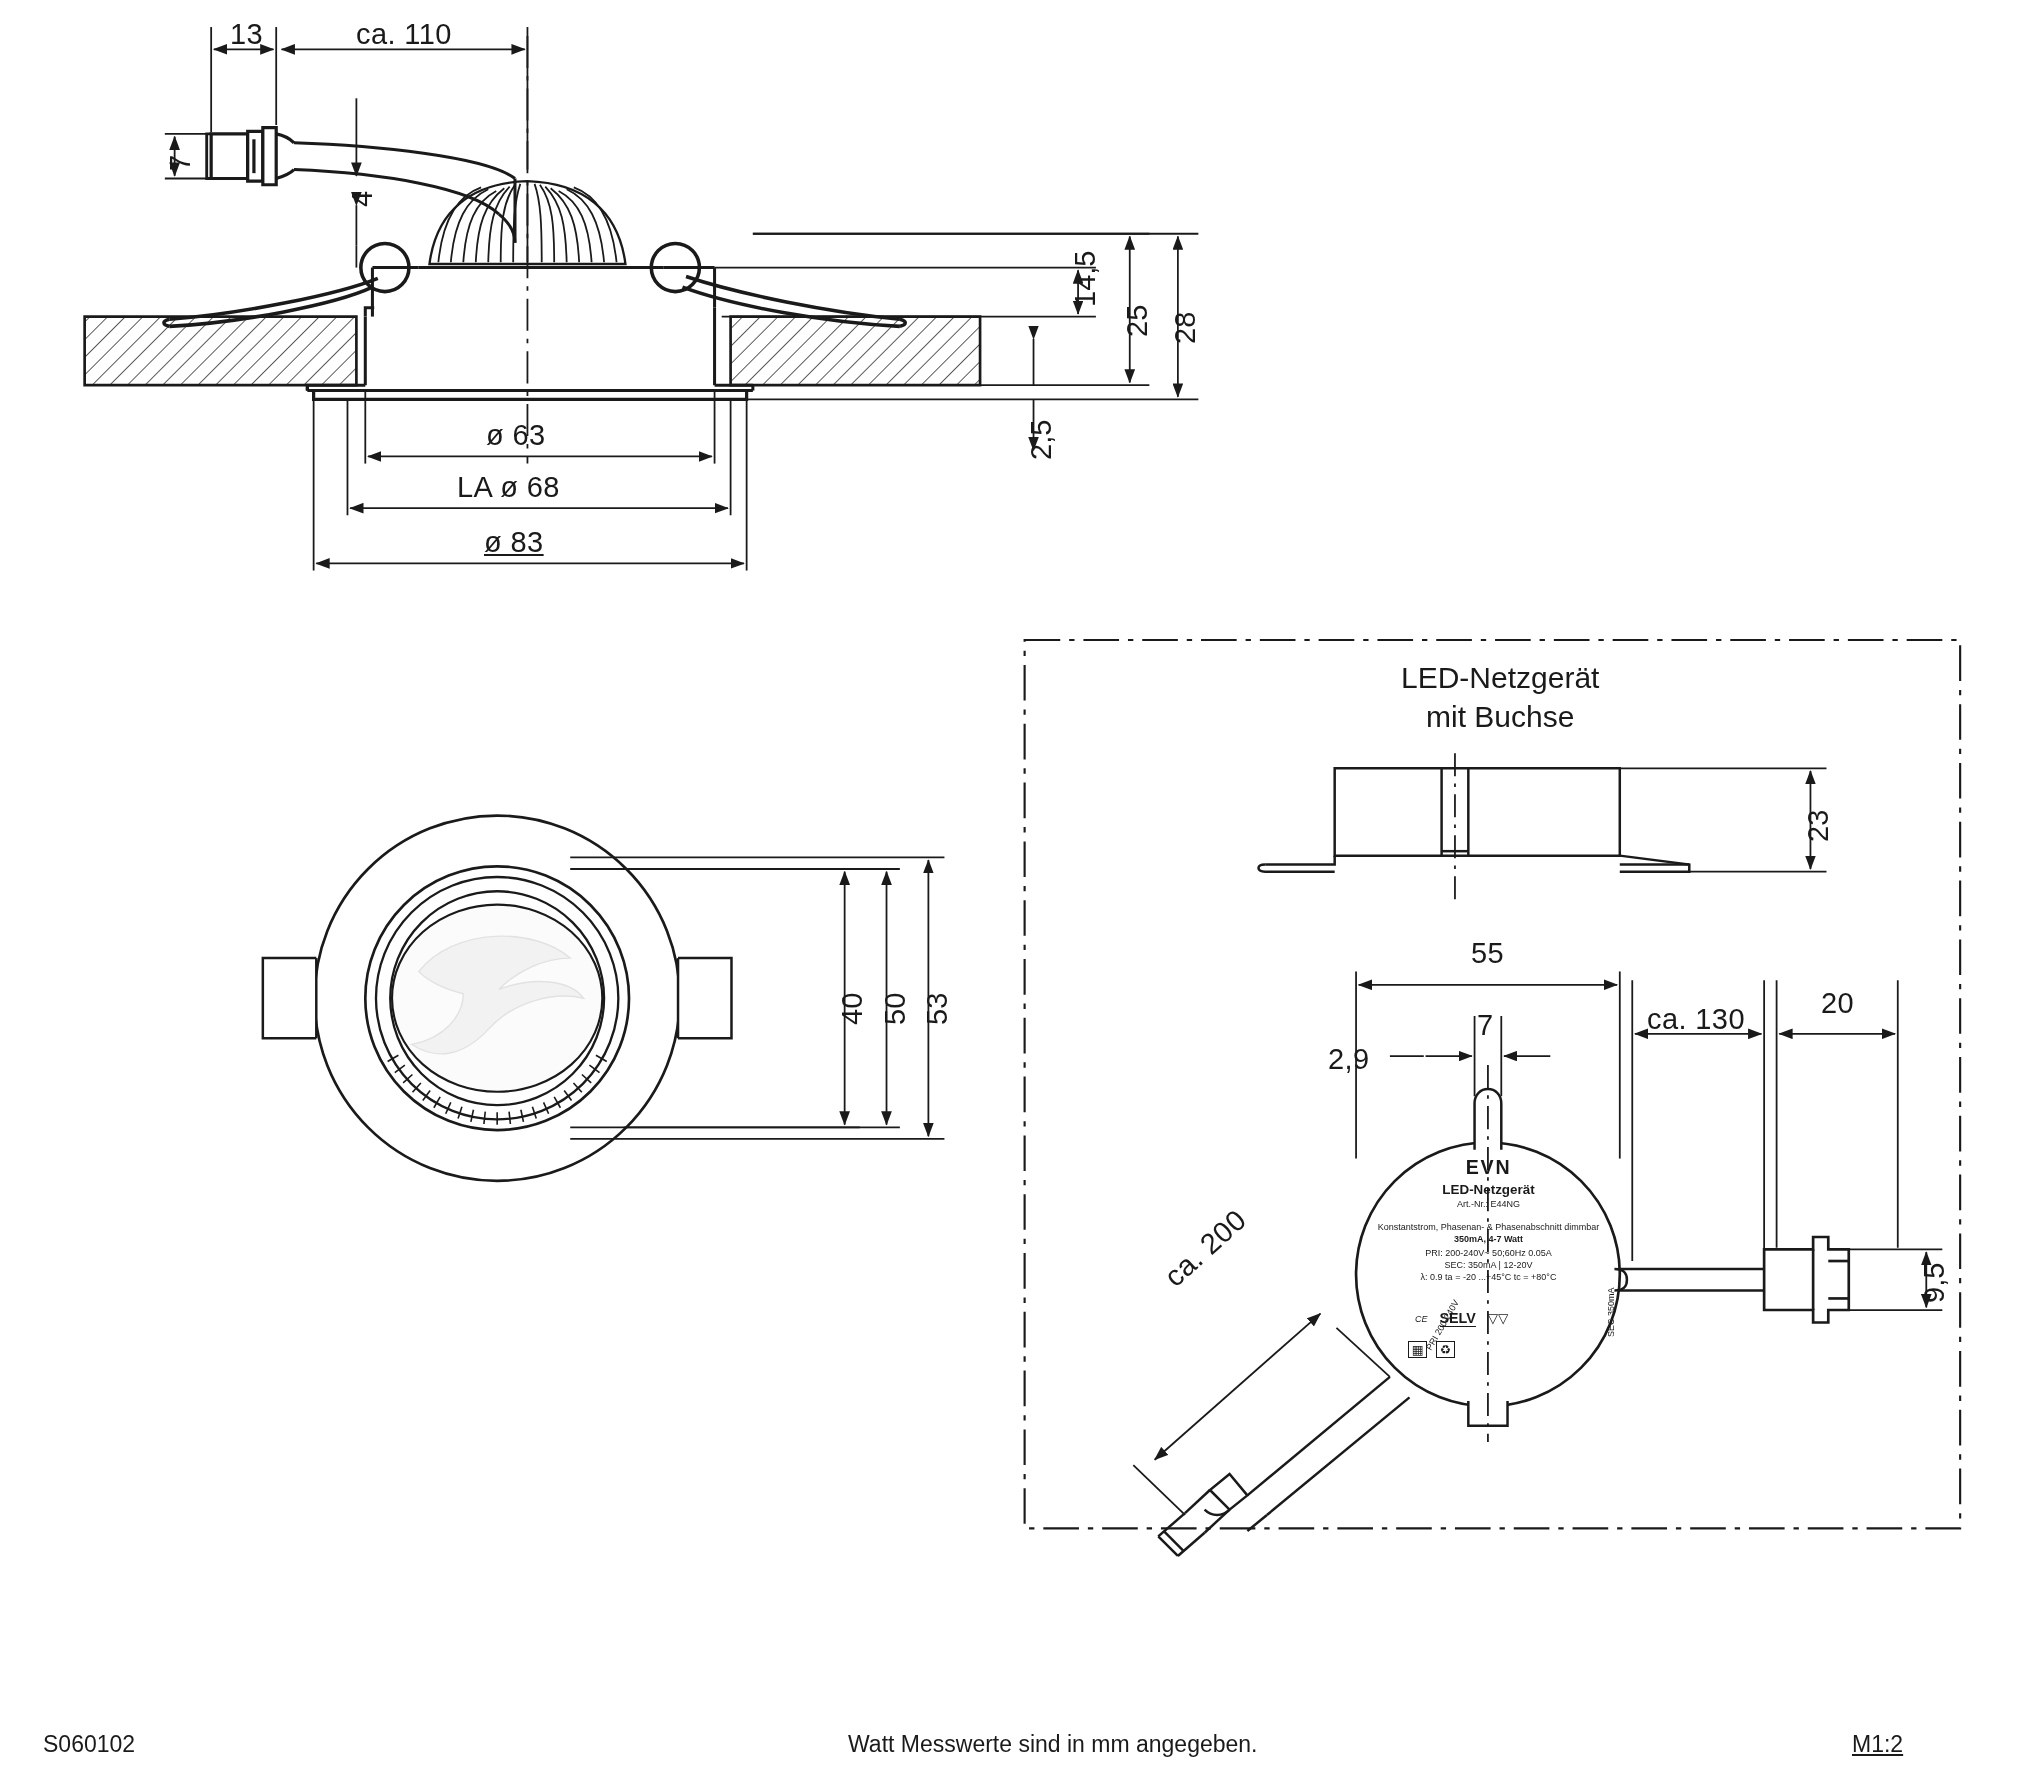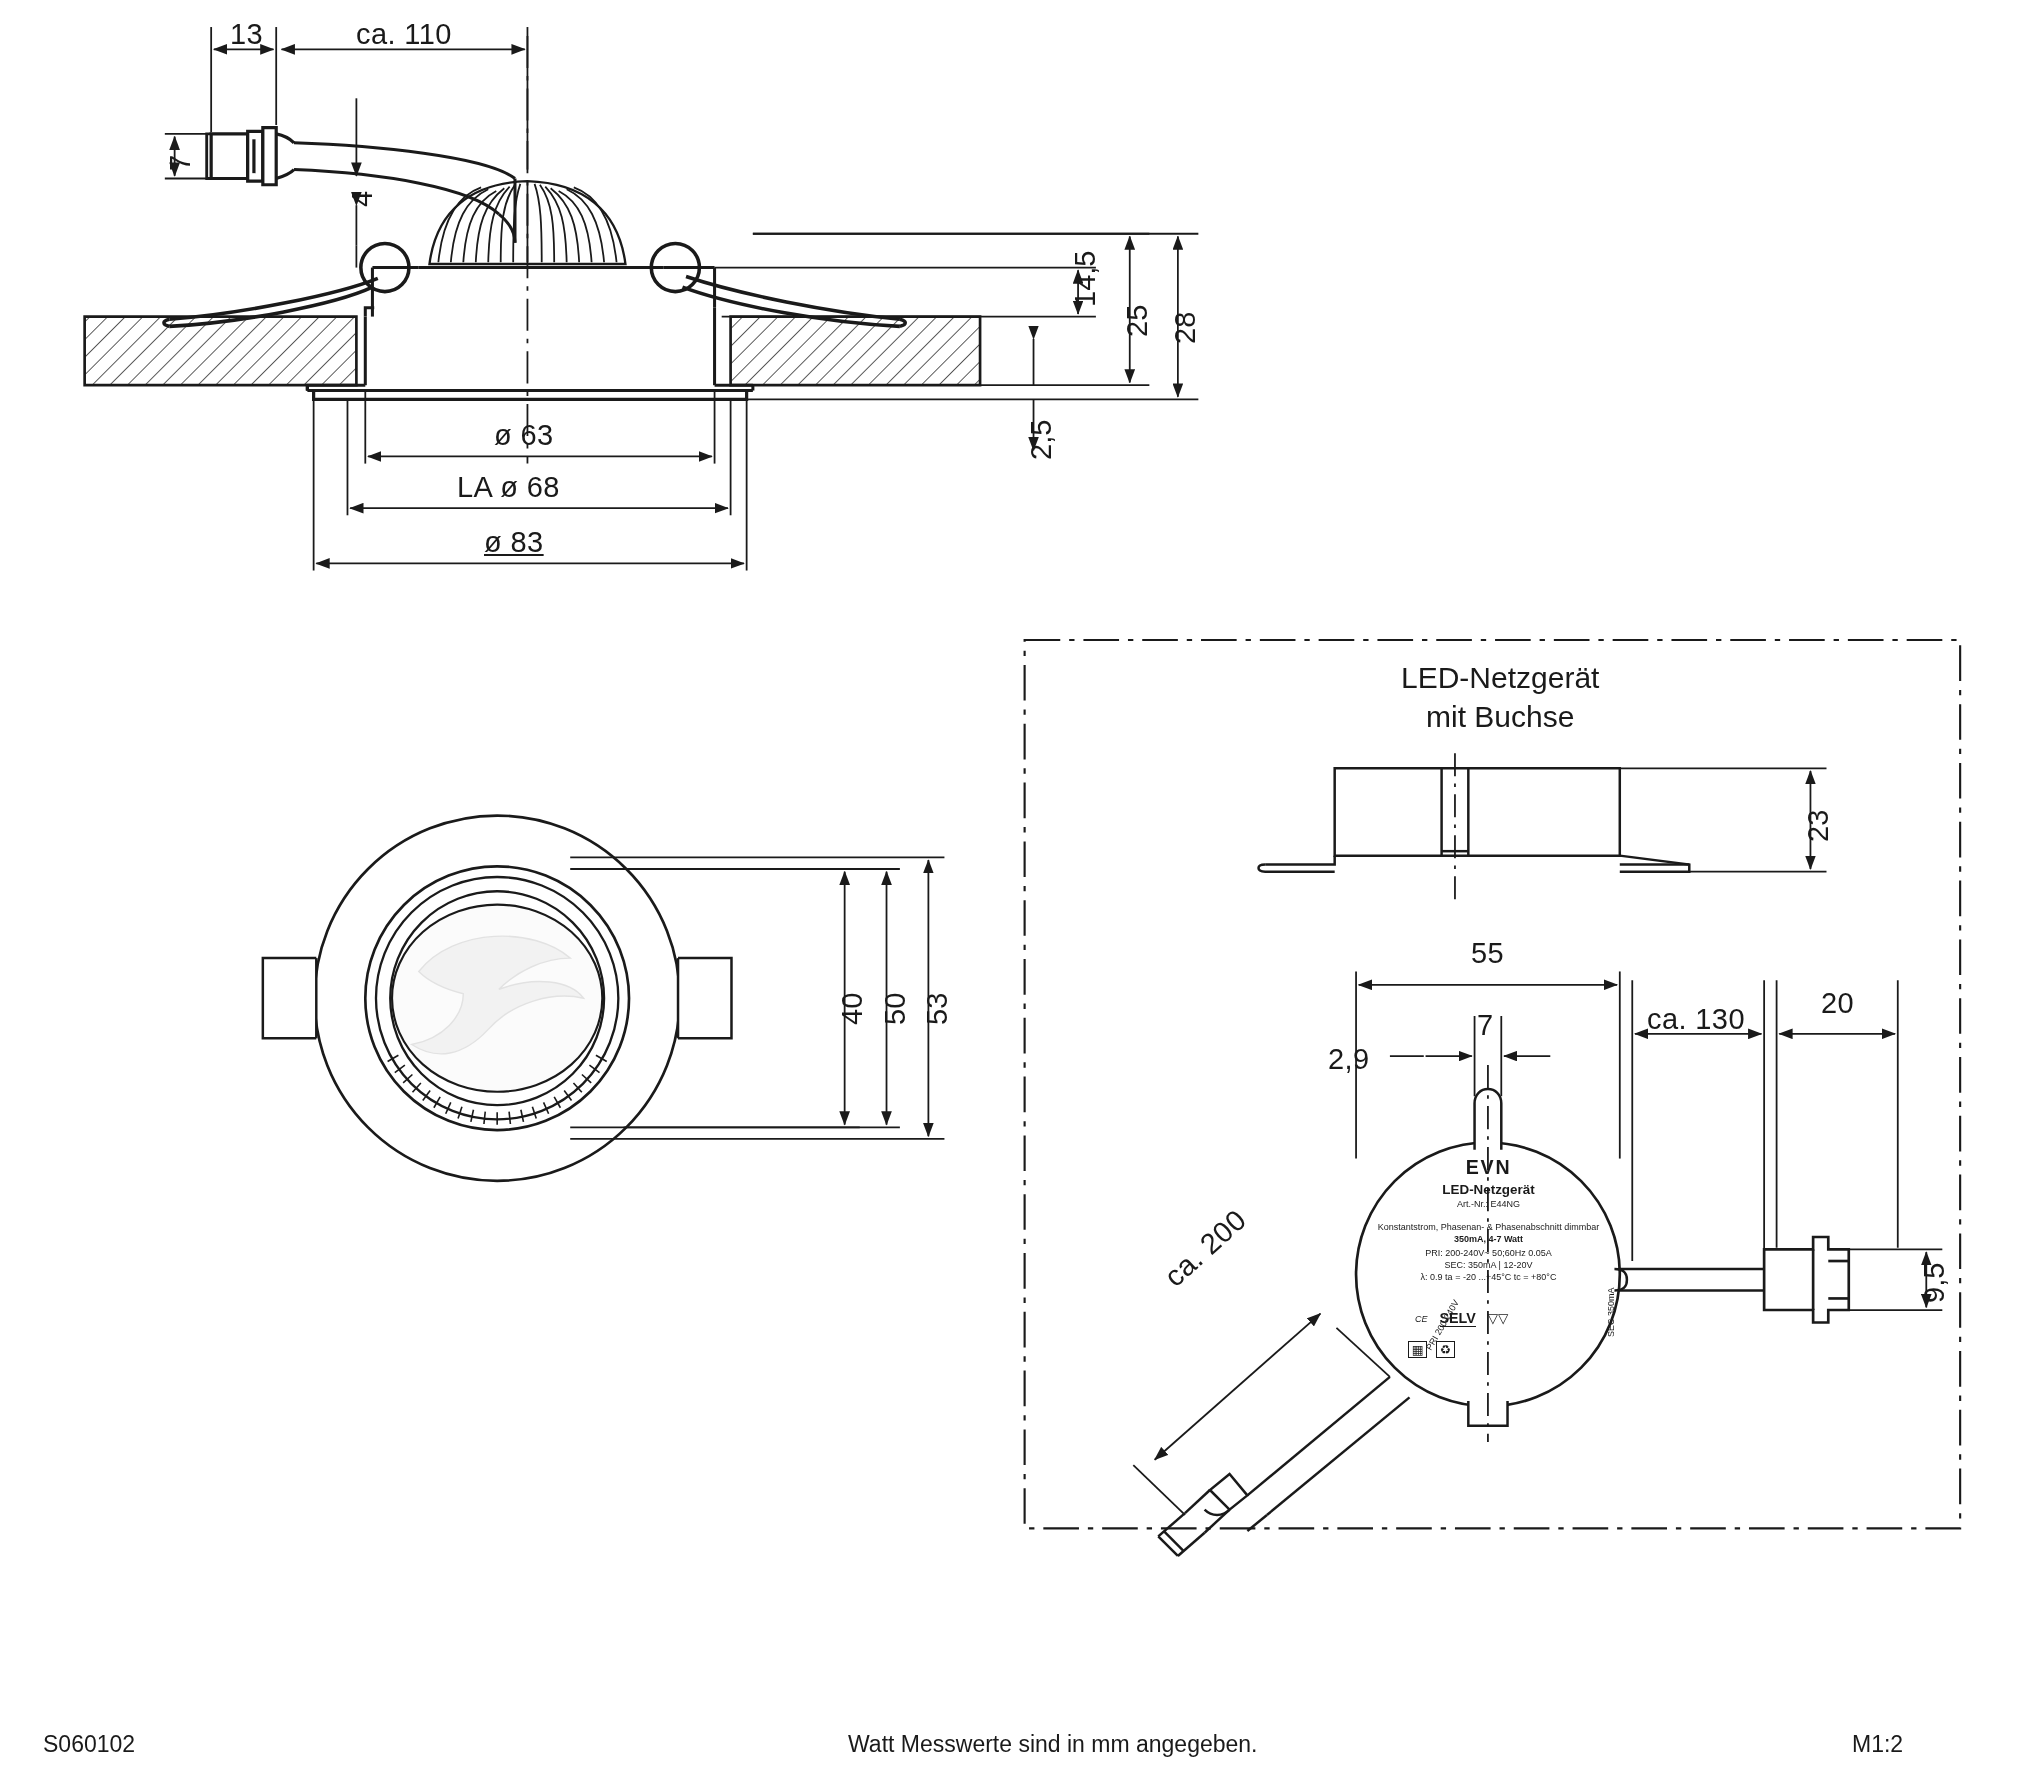--- a/index.html
+++ b/index.html
@@ -363,21 +363,21 @@
 <div class="lbl dim" style="left:230px;top:18px;">13</div>
 <div class="lbl dim" style="left:356px;top:18px;">ca. 110</div>
 <div class="lbl dimv" style="left:164px;top:171px;">7</div>
 <div class="lbl dimv" style="left:346px;top:207px;">4</div>
 
 <div class="lbl dimv" style="left:1069px;top:307px;">14,5</div>
 <div class="lbl dimv" style="left:1121px;top:337px;">25</div>
 <div class="lbl dimv" style="left:1169px;top:344px;">28</div>
 <div class="lbl dimv" style="left:1025px;top:460px;">2,5</div>
 
-<div class="lbl dim" style="left:486px;top:419px;margin-left:8px;">ø 63</div>
+<div class="lbl dim" style="left:486px;top:419px;">ø 63</div>
 <div class="lbl dim" style="left:457px;top:471px;">LA ø 68</div>
 <div class="lbl dim" style="left:484px;top:526px;text-decoration:underline;">ø 83</div>
 
 <div class="lbl dimv" style="left:836px;top:1025px;">40</div>
 <div class="lbl dimv" style="left:879px;top:1025px;">50</div>
 <div class="lbl dimv" style="left:921px;top:1025px;">53</div>
 
 <div class="lbl title" style="left:1401px;top:661px;">LED-Netzgerät</div>
 <div class="lbl title" style="left:1426px;top:700px;">mit Buchse</div>
 
@@ -409,14 +409,14 @@
 <div style="position:absolute;left:1408px;top:1341px;display:flex;gap:9px;">
   <span style="font-size:12.5px;border:1.3px solid #1a1a1a;padding:0 2.7px;">▦</span>
   <span style="font-size:12.5px;border:1.3px solid #1a1a1a;padding:0 2.7px;">♻</span>
 </div>
 
 <div class="lbl tiny3" style="left:1424px;top:1347px;transform:rotate(-60deg);transform-origin:0 0;">PRI 200-240V</div>
 <div class="lbl tiny3" style="left:1606px;top:1337px;transform:rotate(-90deg);transform-origin:0 0;">SEC 350mA</div>
 
 <div class="lbl foot" style="left:43px;top:1731px;">S060102</div>
 <div class="lbl foot" style="left:848px;top:1731px;">Watt Messwerte sind in mm angegeben.</div>
-<div class="lbl foot" style="left:1852px;top:1731px;">M1:2</div>
+<div class="lbl foot" style="left:1852px;top:1731px;text-decoration:underline;">M1:2</div>
 
 
 </body></html>

